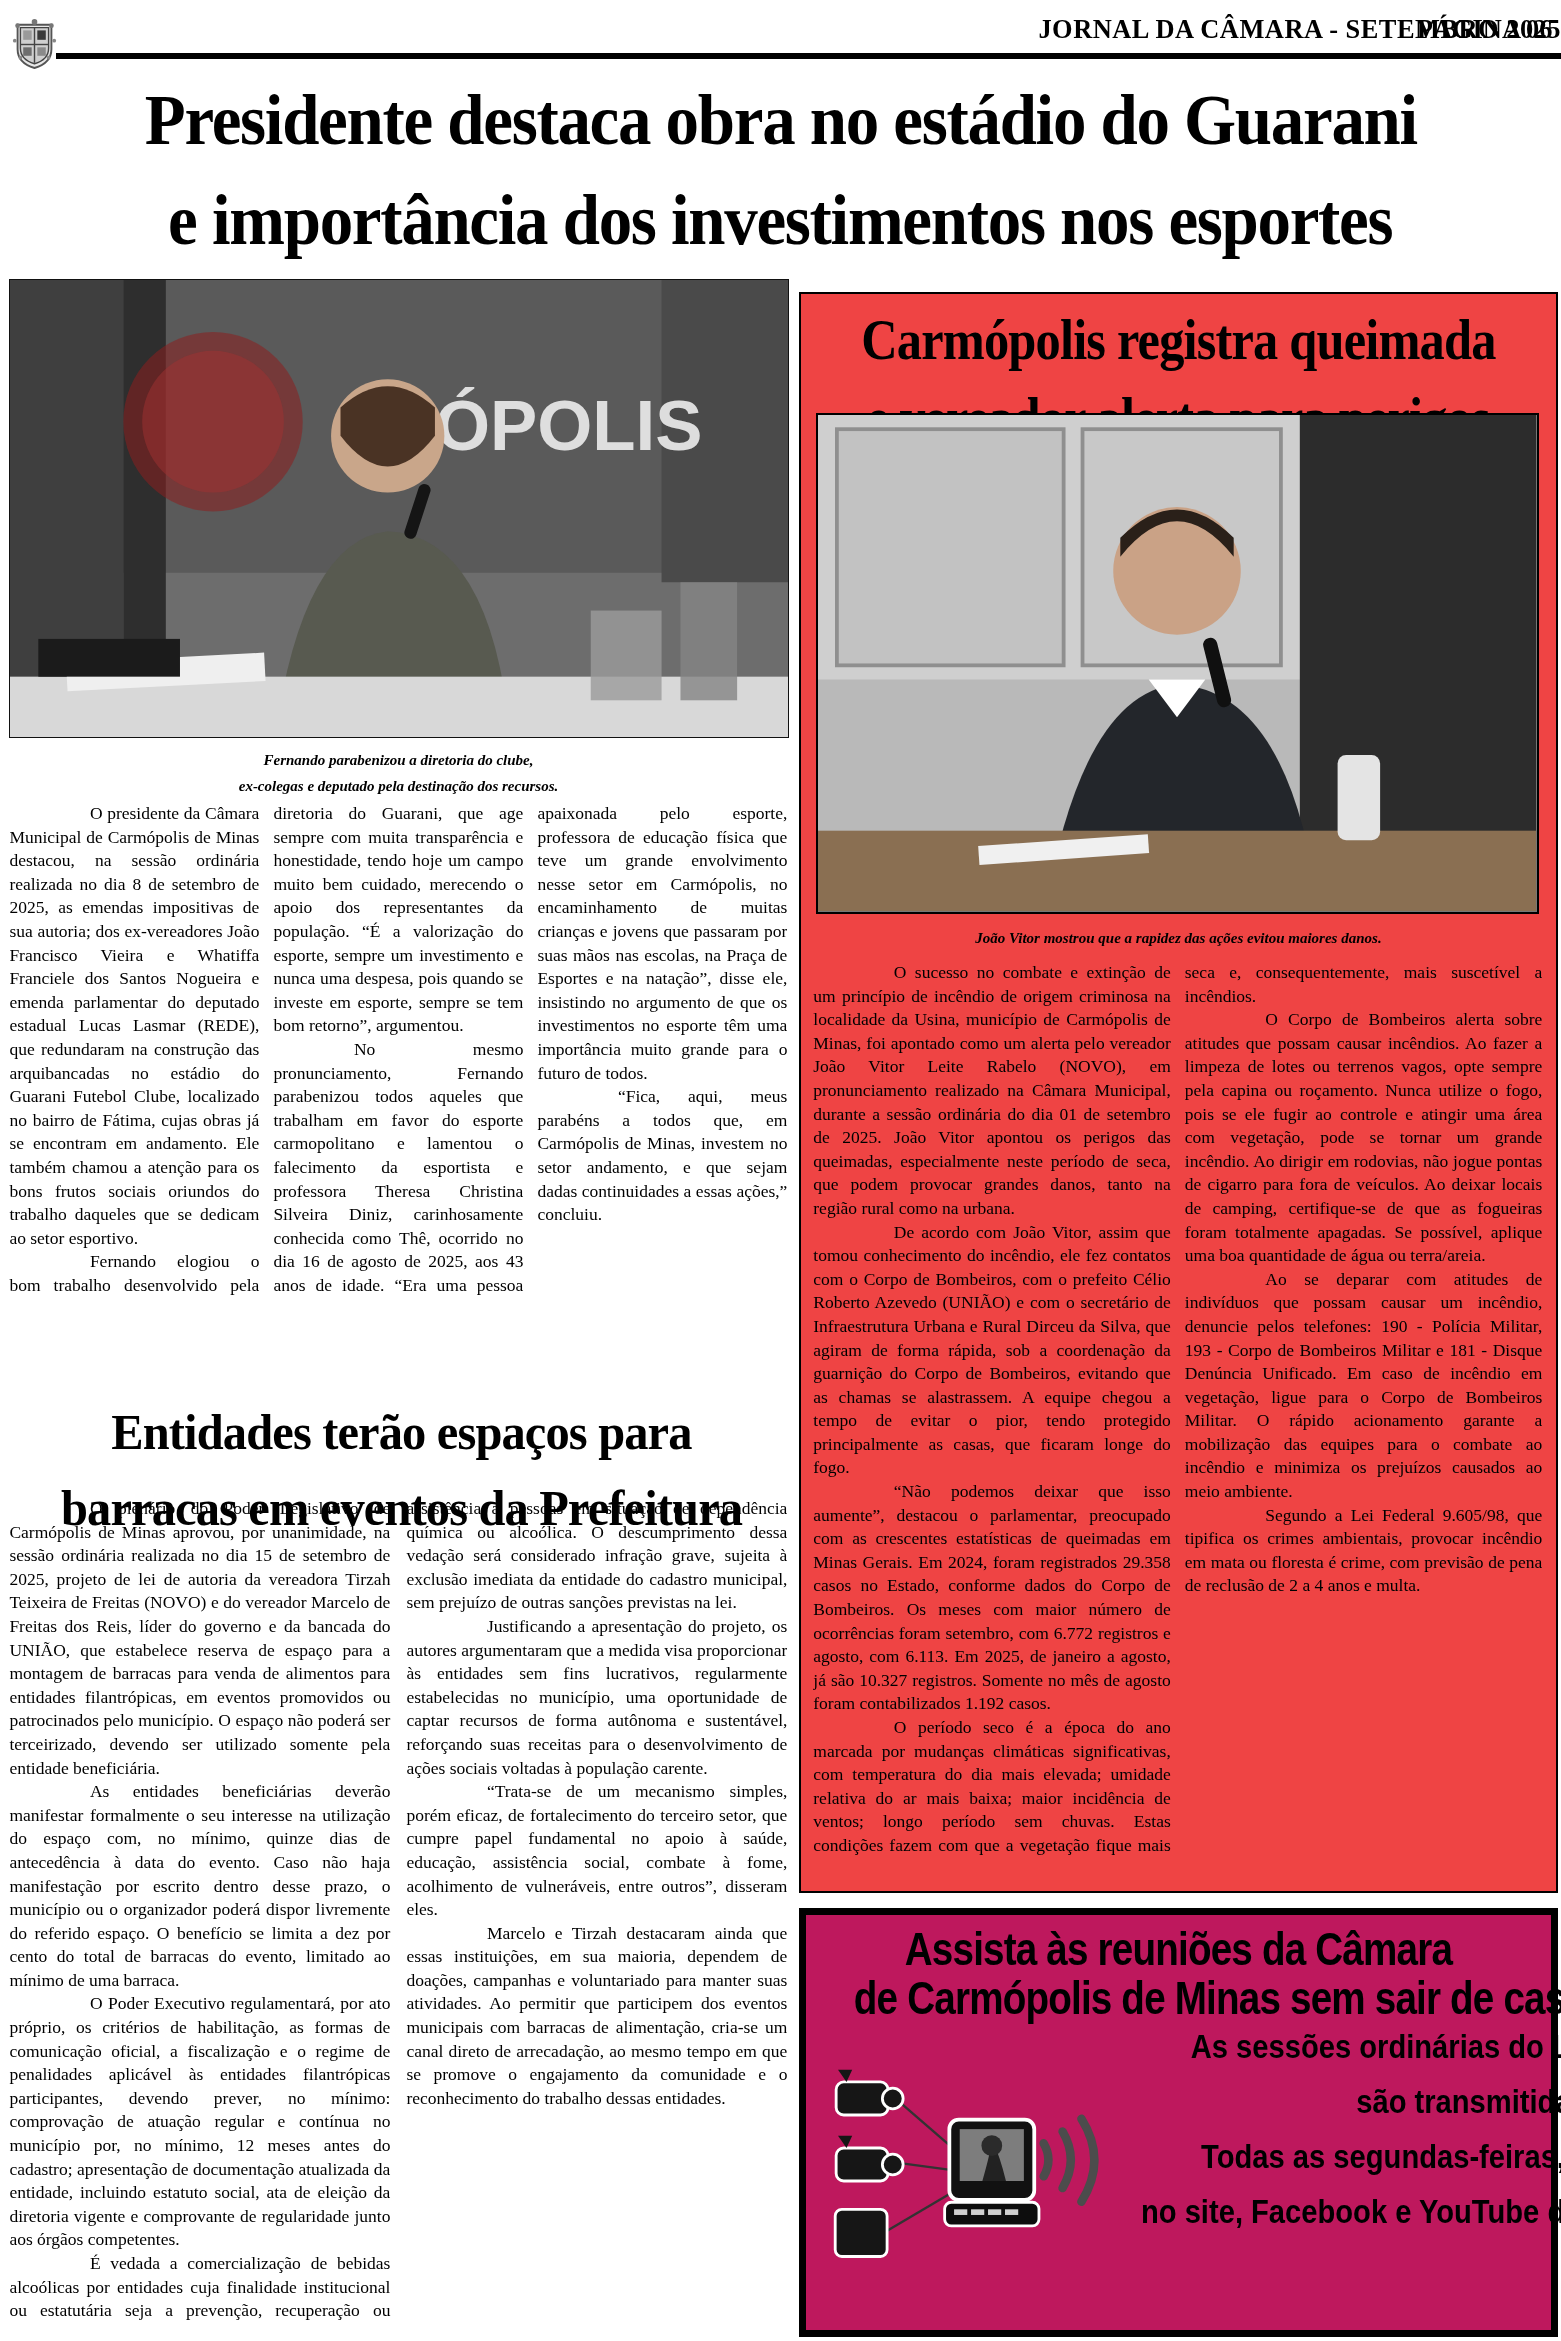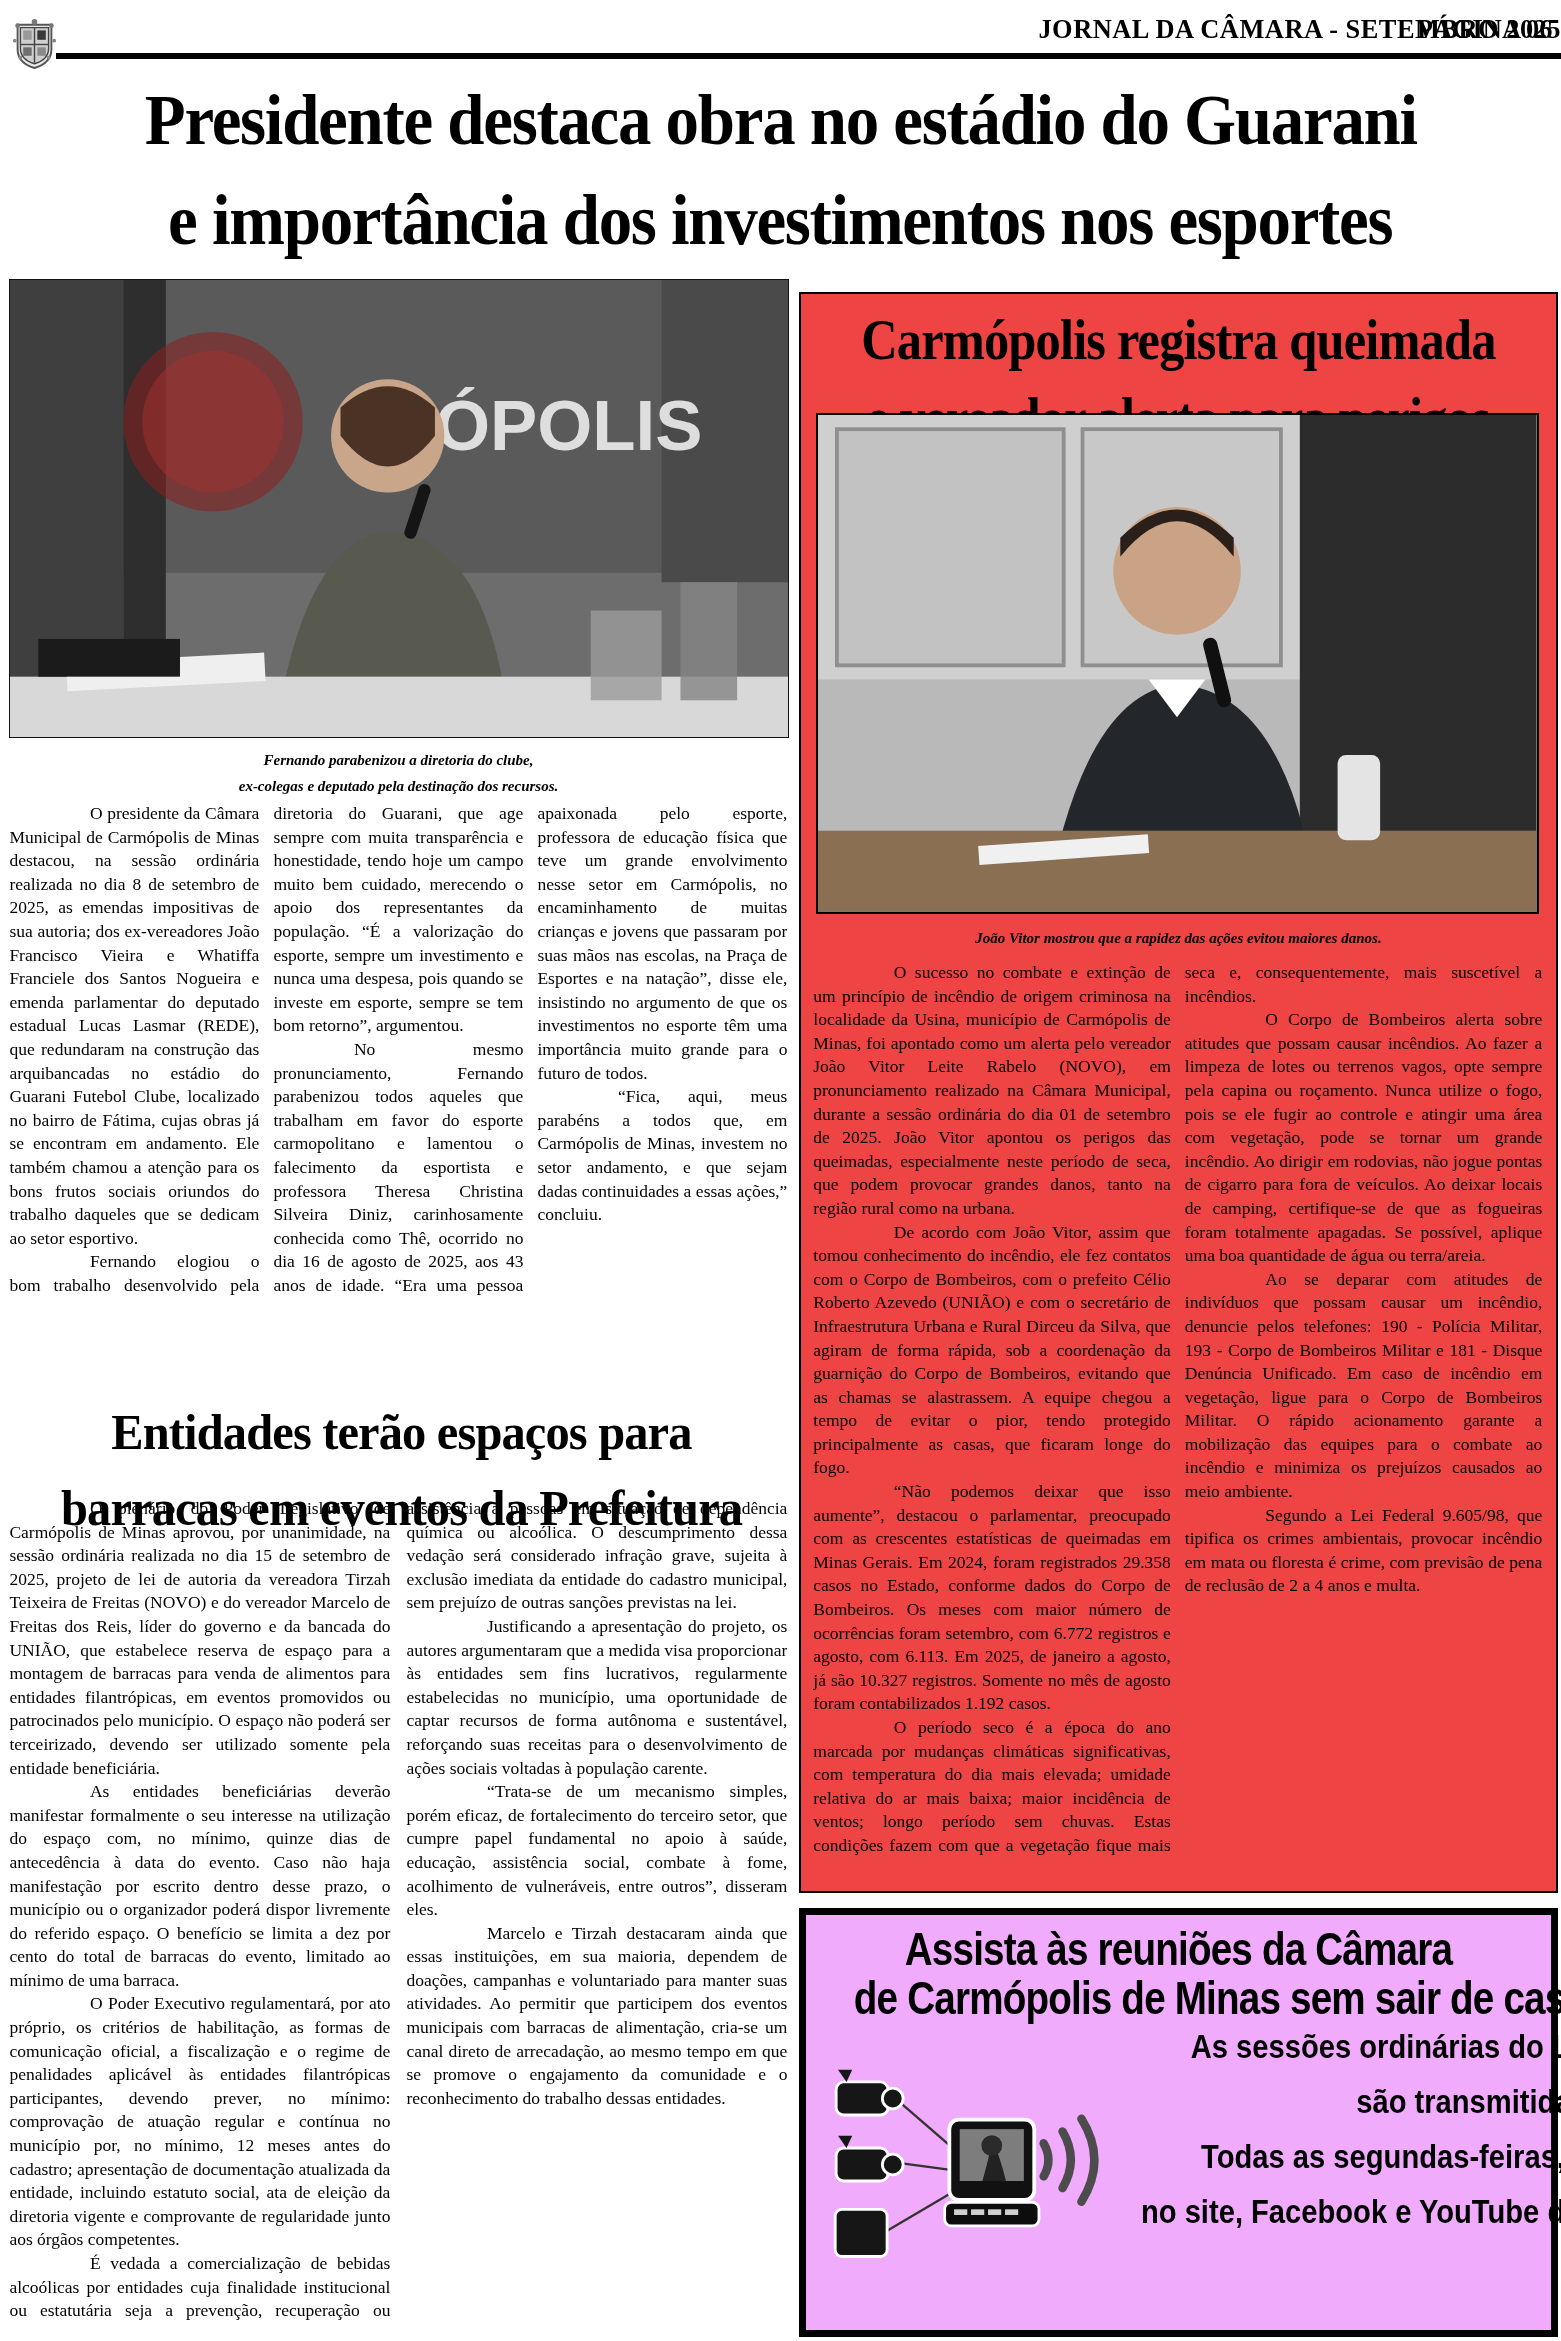--- a/index.html
+++ b/index.html
@@ -52,21 +52,21 @@
   }
   .h-fire { position:relative; margin-top:6.6px; font-size:56px; line-height:78px; letter-spacing:-0.9px; }
   .h-fire .sq { transform:scaleX(0.90); }
   .photo-fire { position:absolute; top:119px; left:15px; width:723px; height:501px; border:2.8px solid #000; }
   .caption-fire { position:absolute; top:631px; left:0; width:100%; }
   .art3 { position:absolute; top:667px; left:12.3px; width:729px; height:921px; column-count:2; column-gap:14px; column-fill:auto; }
 
   
   .promo {
     position:absolute; top:1908px; left:799px; width:759px; height:2342px;
-    height:429px; border:7.6px solid #000; background:#f0abfc;
+    height:429px; border:7.6px solid #000; background:#be185d;
     font-family:"Liberation Sans", sans-serif; font-weight:bold;
     padding:8.5px 16px;
   }
   .promo-title { text-align:center; font-size:42px; line-height:49px; letter-spacing:-0.9px; }
   .promo-title .sq { display:inline-block; transform:scaleX(0.92) scaleY(1.12); transform-origin:50% 50%; white-space:nowrap; }
   .promo-row { display:flex; margin-top:8.5px; }
   .promo-art { width:283px; flex:0 0 283px; margin-top:33px; }
   .promo-lines { flex:1; text-align:right; font-size:31px; line-height:34px; }
   .promo-lines .pl { margin-bottom:21px; white-space:nowrap; }
   .promo-lines .sq { display:inline-block; transform:scaleX(0.94) scaleY(1.08); transform-origin:100% 50%; }

